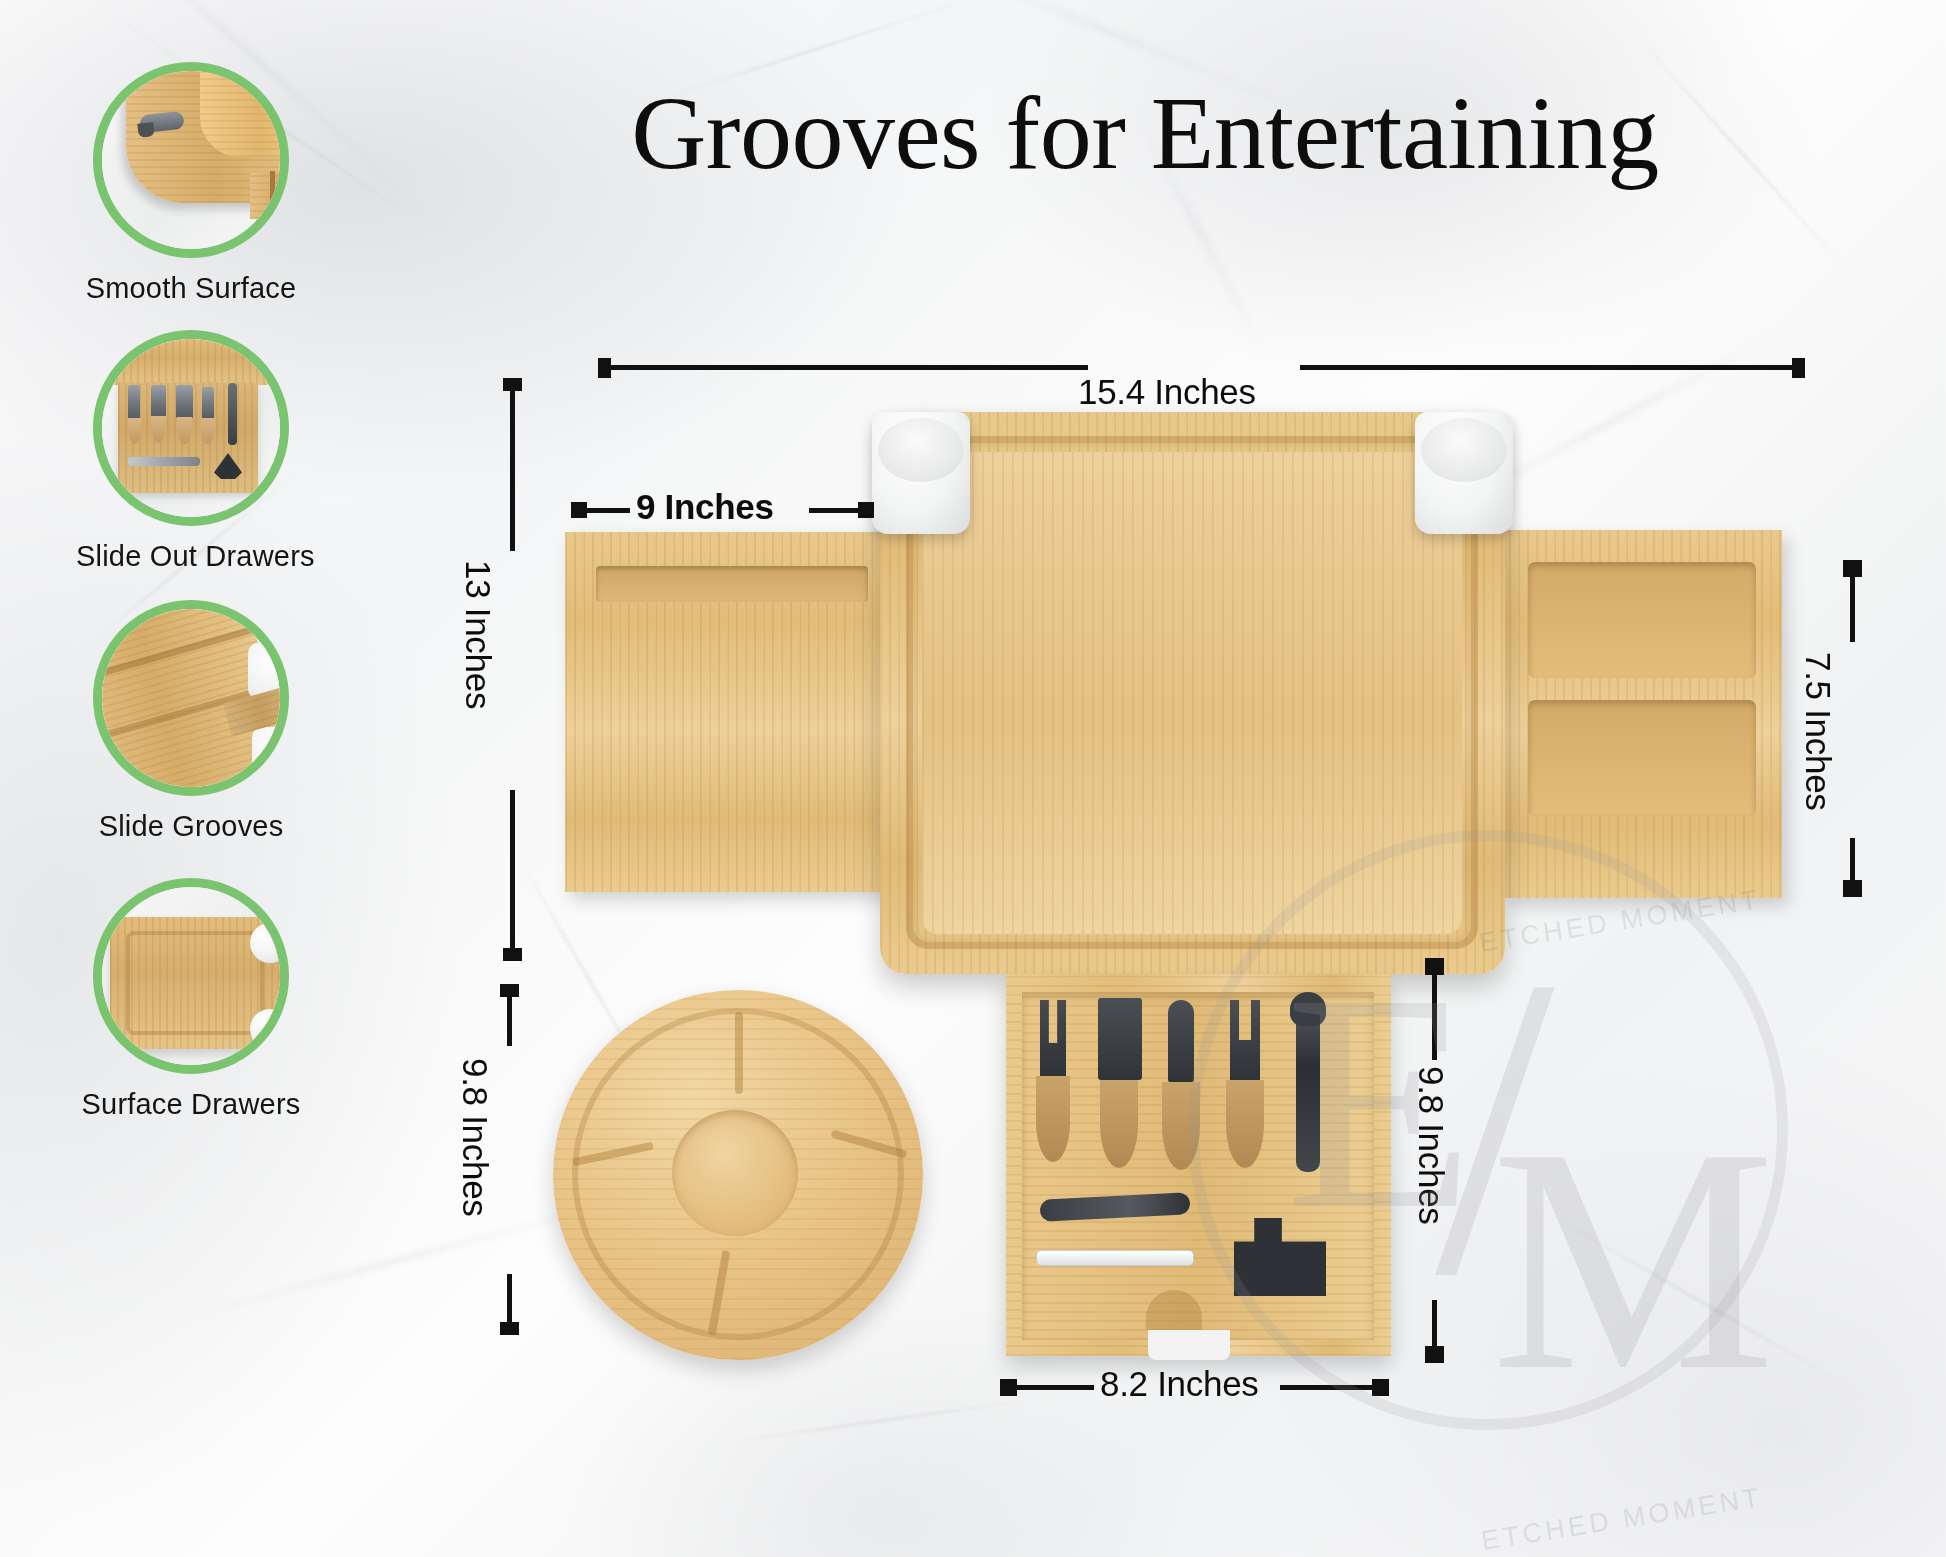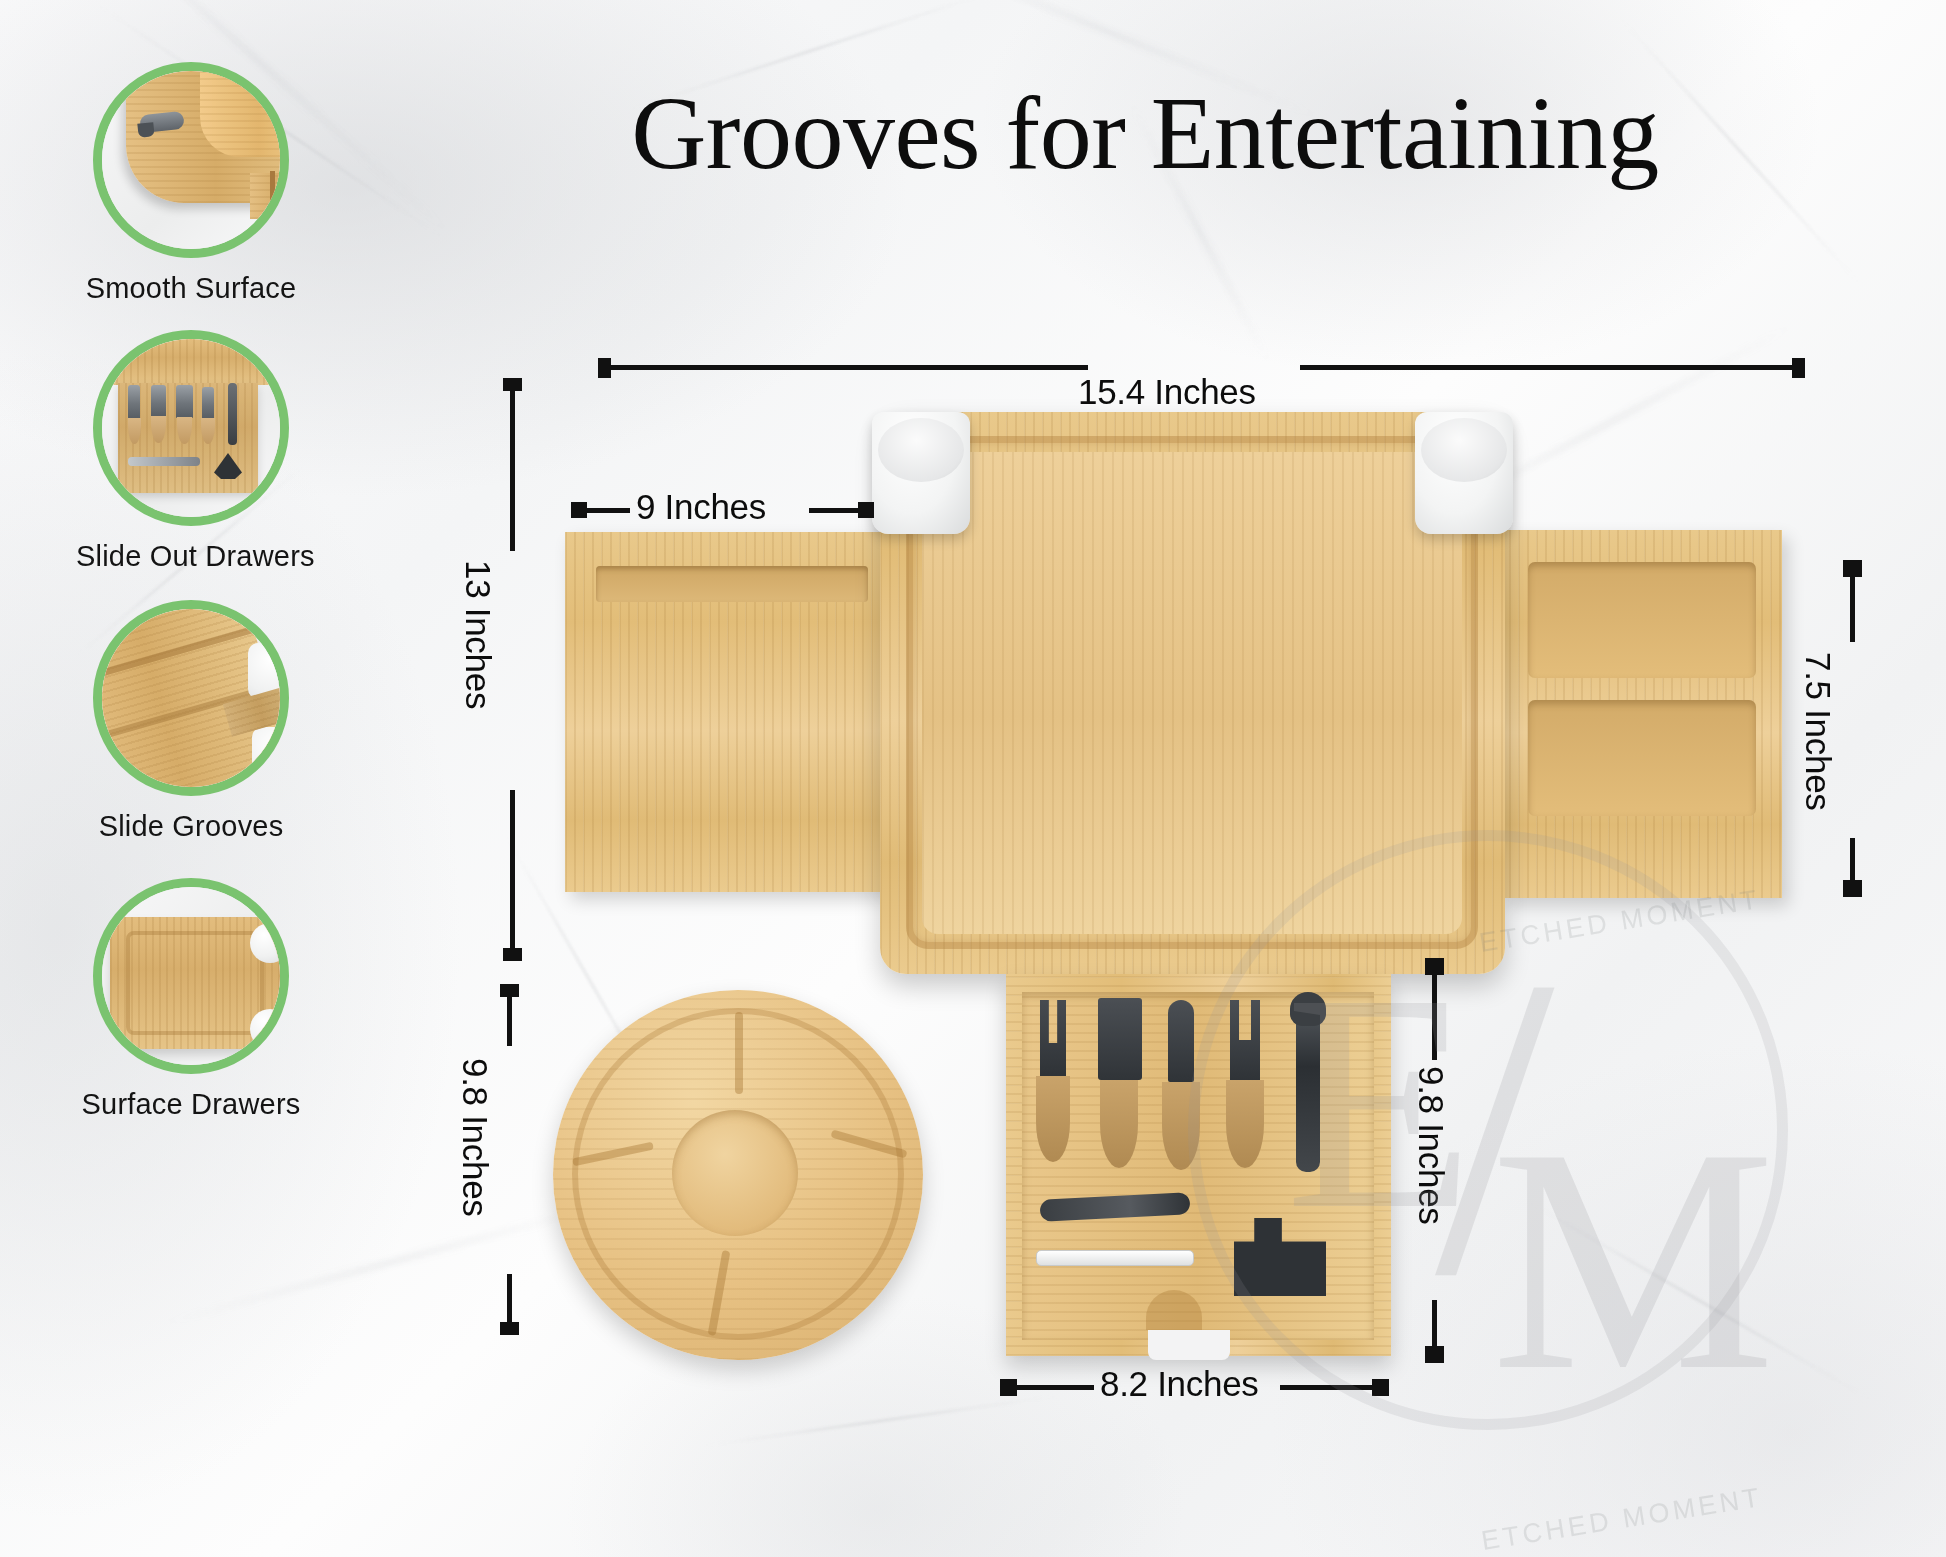--- a/index.html
+++ b/index.html
@@ -294,21 +294,21 @@
   <div style="position:absolute;left:1146px;top:1290px;width:56px;height:40px;background:rgba(168,120,52,.35);border-radius:28px 28px 0 0;"></div>
 
   <div class="dot" style="left:598px;top:358px;width:13px;height:20px;"></div>
   <div class="dimline" style="left:608px;top:365px;width:480px;height:5px;"></div>
   <div class="dimlabel" style="left:1078px;top:344px;margin-top:28px;">15.4 Inches</div>
   <div class="dimline" style="left:1300px;top:365px;width:495px;height:5px;"></div>
   <div class="dot" style="left:1792px;top:358px;width:13px;height:20px;"></div>
 
   <div class="dot" style="left:571px;top:502px;width:16px;height:16px;"></div>
   <div class="dimline" style="left:584px;top:508px;width:46px;height:5px;"></div>
-  <div class="dimlabel" style="left:636px;top:487px;">9 Inches</div>
+  <div class="dimlabel" style="left:636px;top:487px;font-weight:bold;">9 Inches</div>
   <div class="dimline" style="left:809px;top:508px;width:54px;height:5px;"></div>
   <div class="dot" style="left:858px;top:502px;width:16px;height:16px;"></div>
 
   <div class="dot" style="left:503px;top:378px;width:19px;height:13px;"></div>
   <div class="dimline" style="left:510px;top:388px;width:5px;height:163px;"></div>
   <div class="dimlabel" style="left:498px;top:560px;transform-origin:left top;transform:rotate(90deg);">13 Inches</div>
   <div class="dimline" style="left:510px;top:790px;width:5px;height:163px;"></div>
   <div class="dot" style="left:503px;top:948px;width:19px;height:13px;"></div>
 
   <div class="dot" style="left:1843px;top:560px;width:19px;height:17px;"></div>

